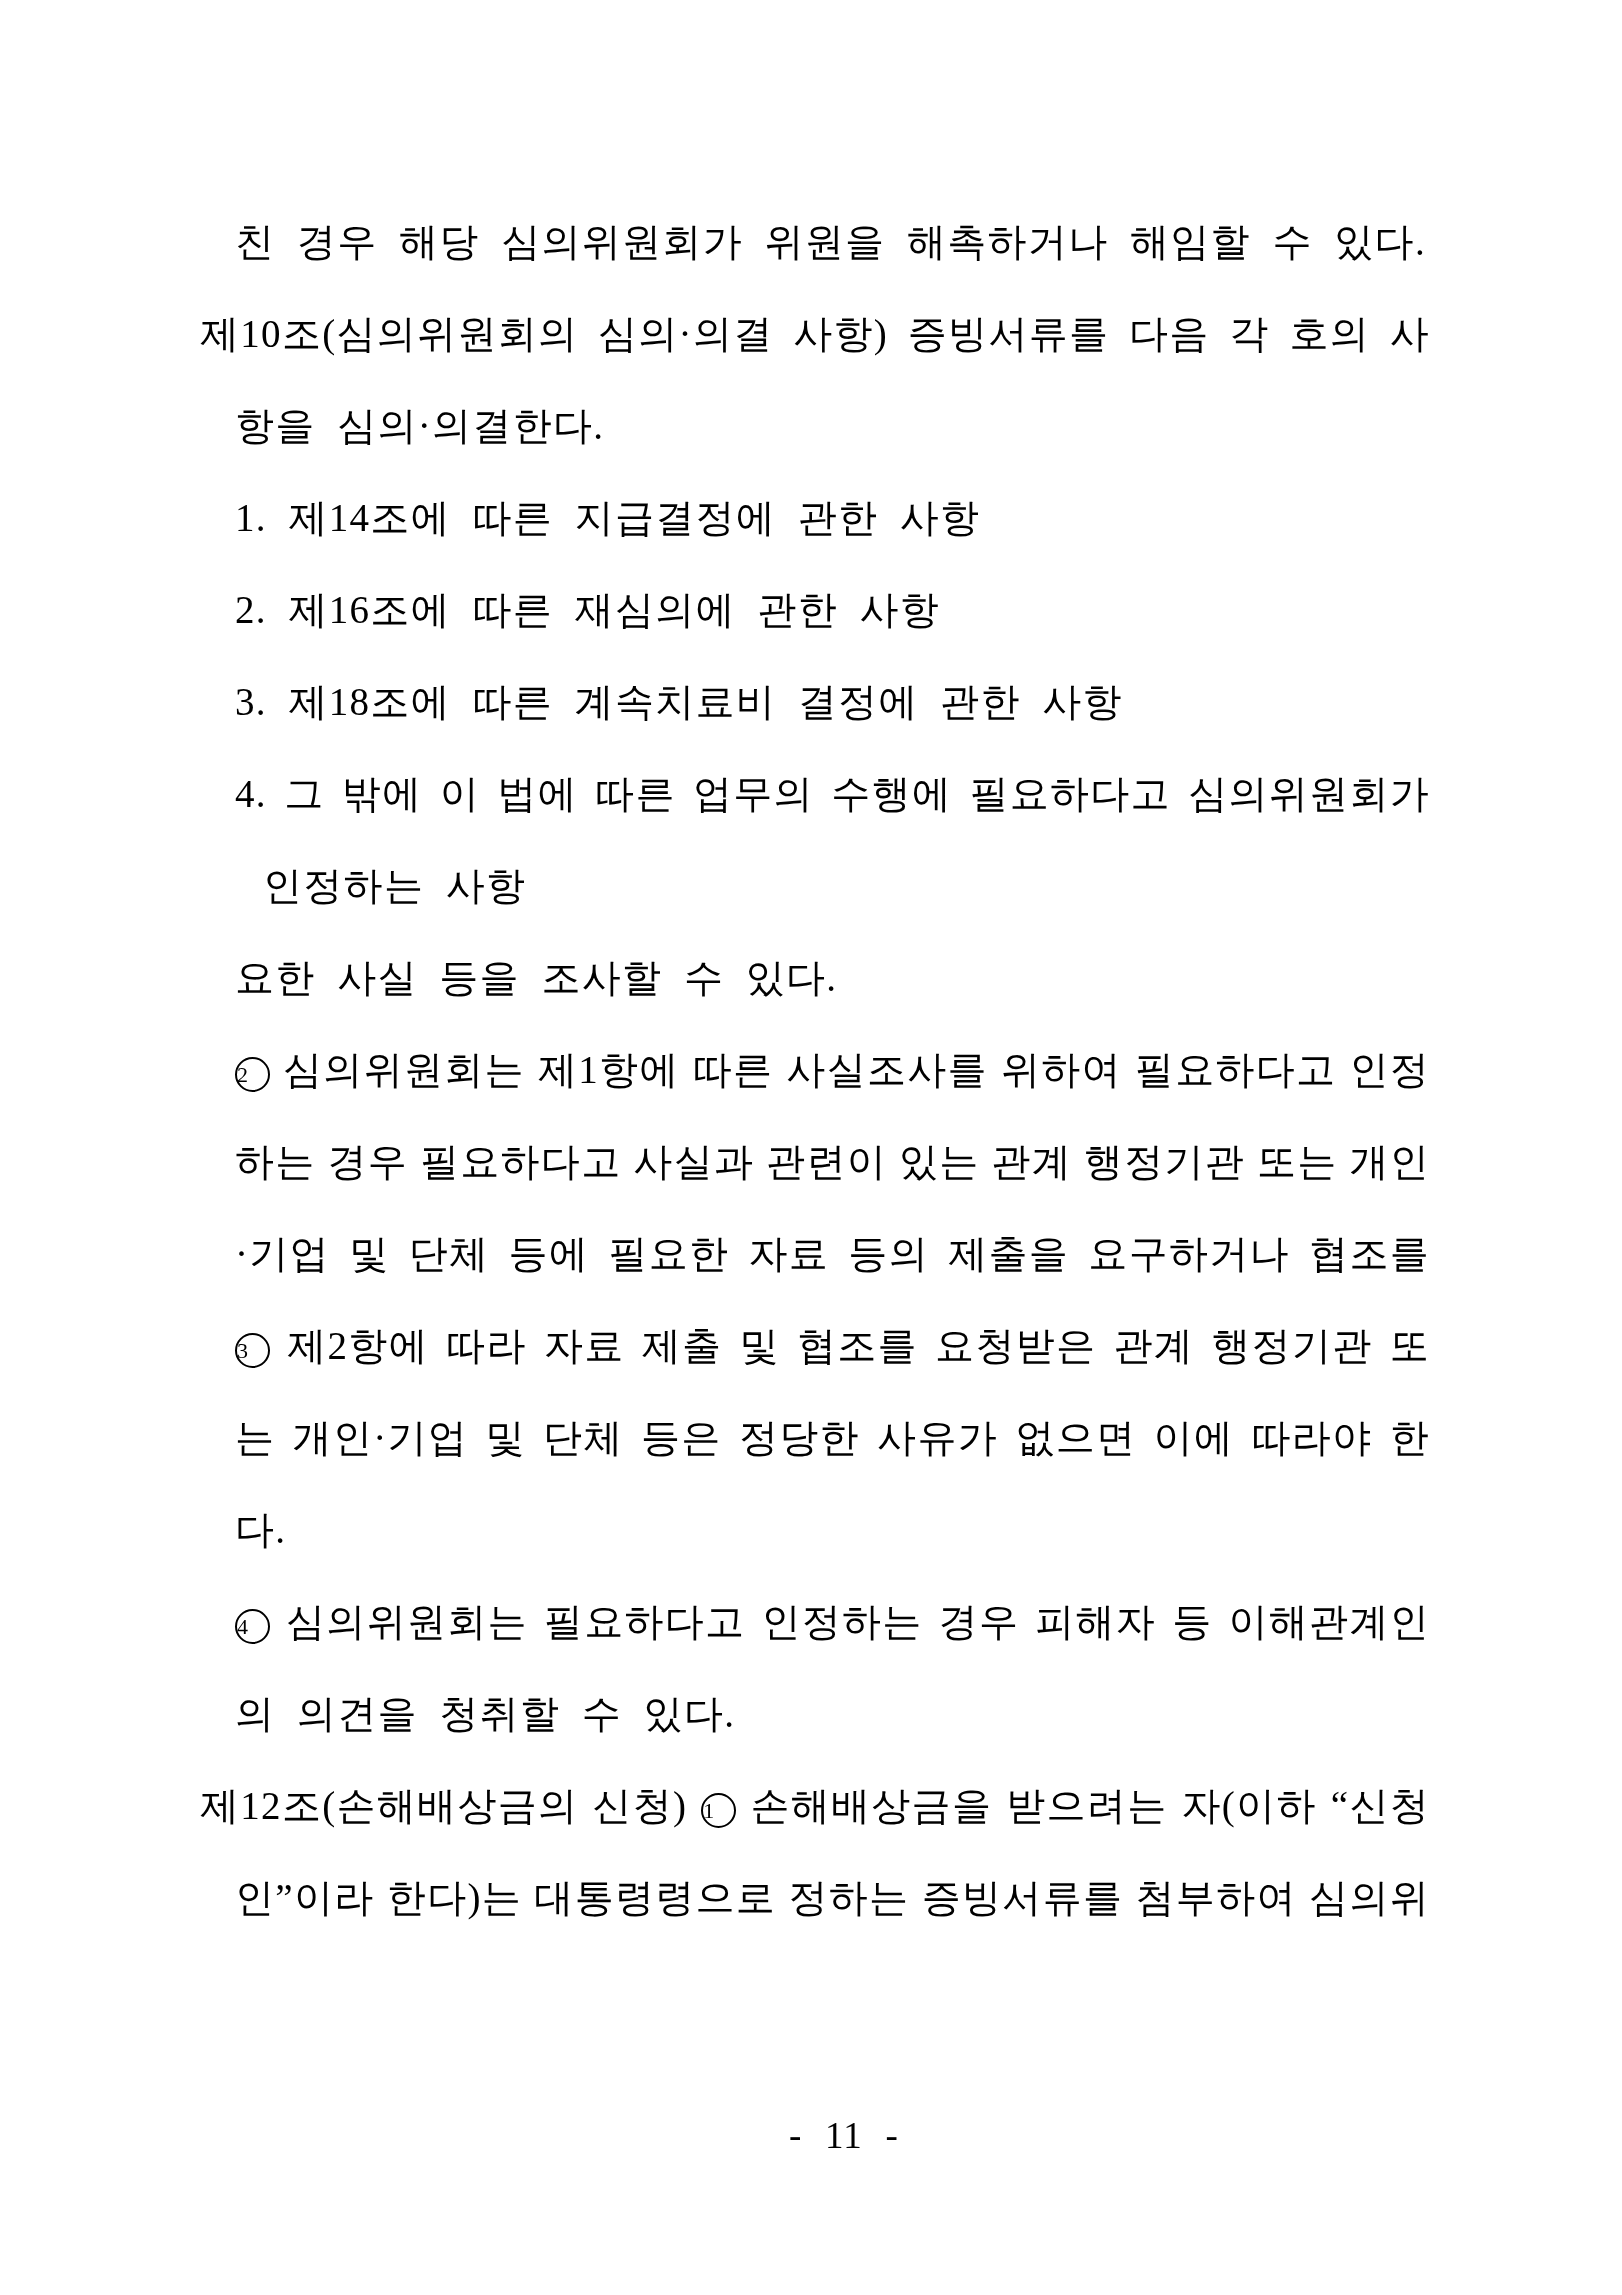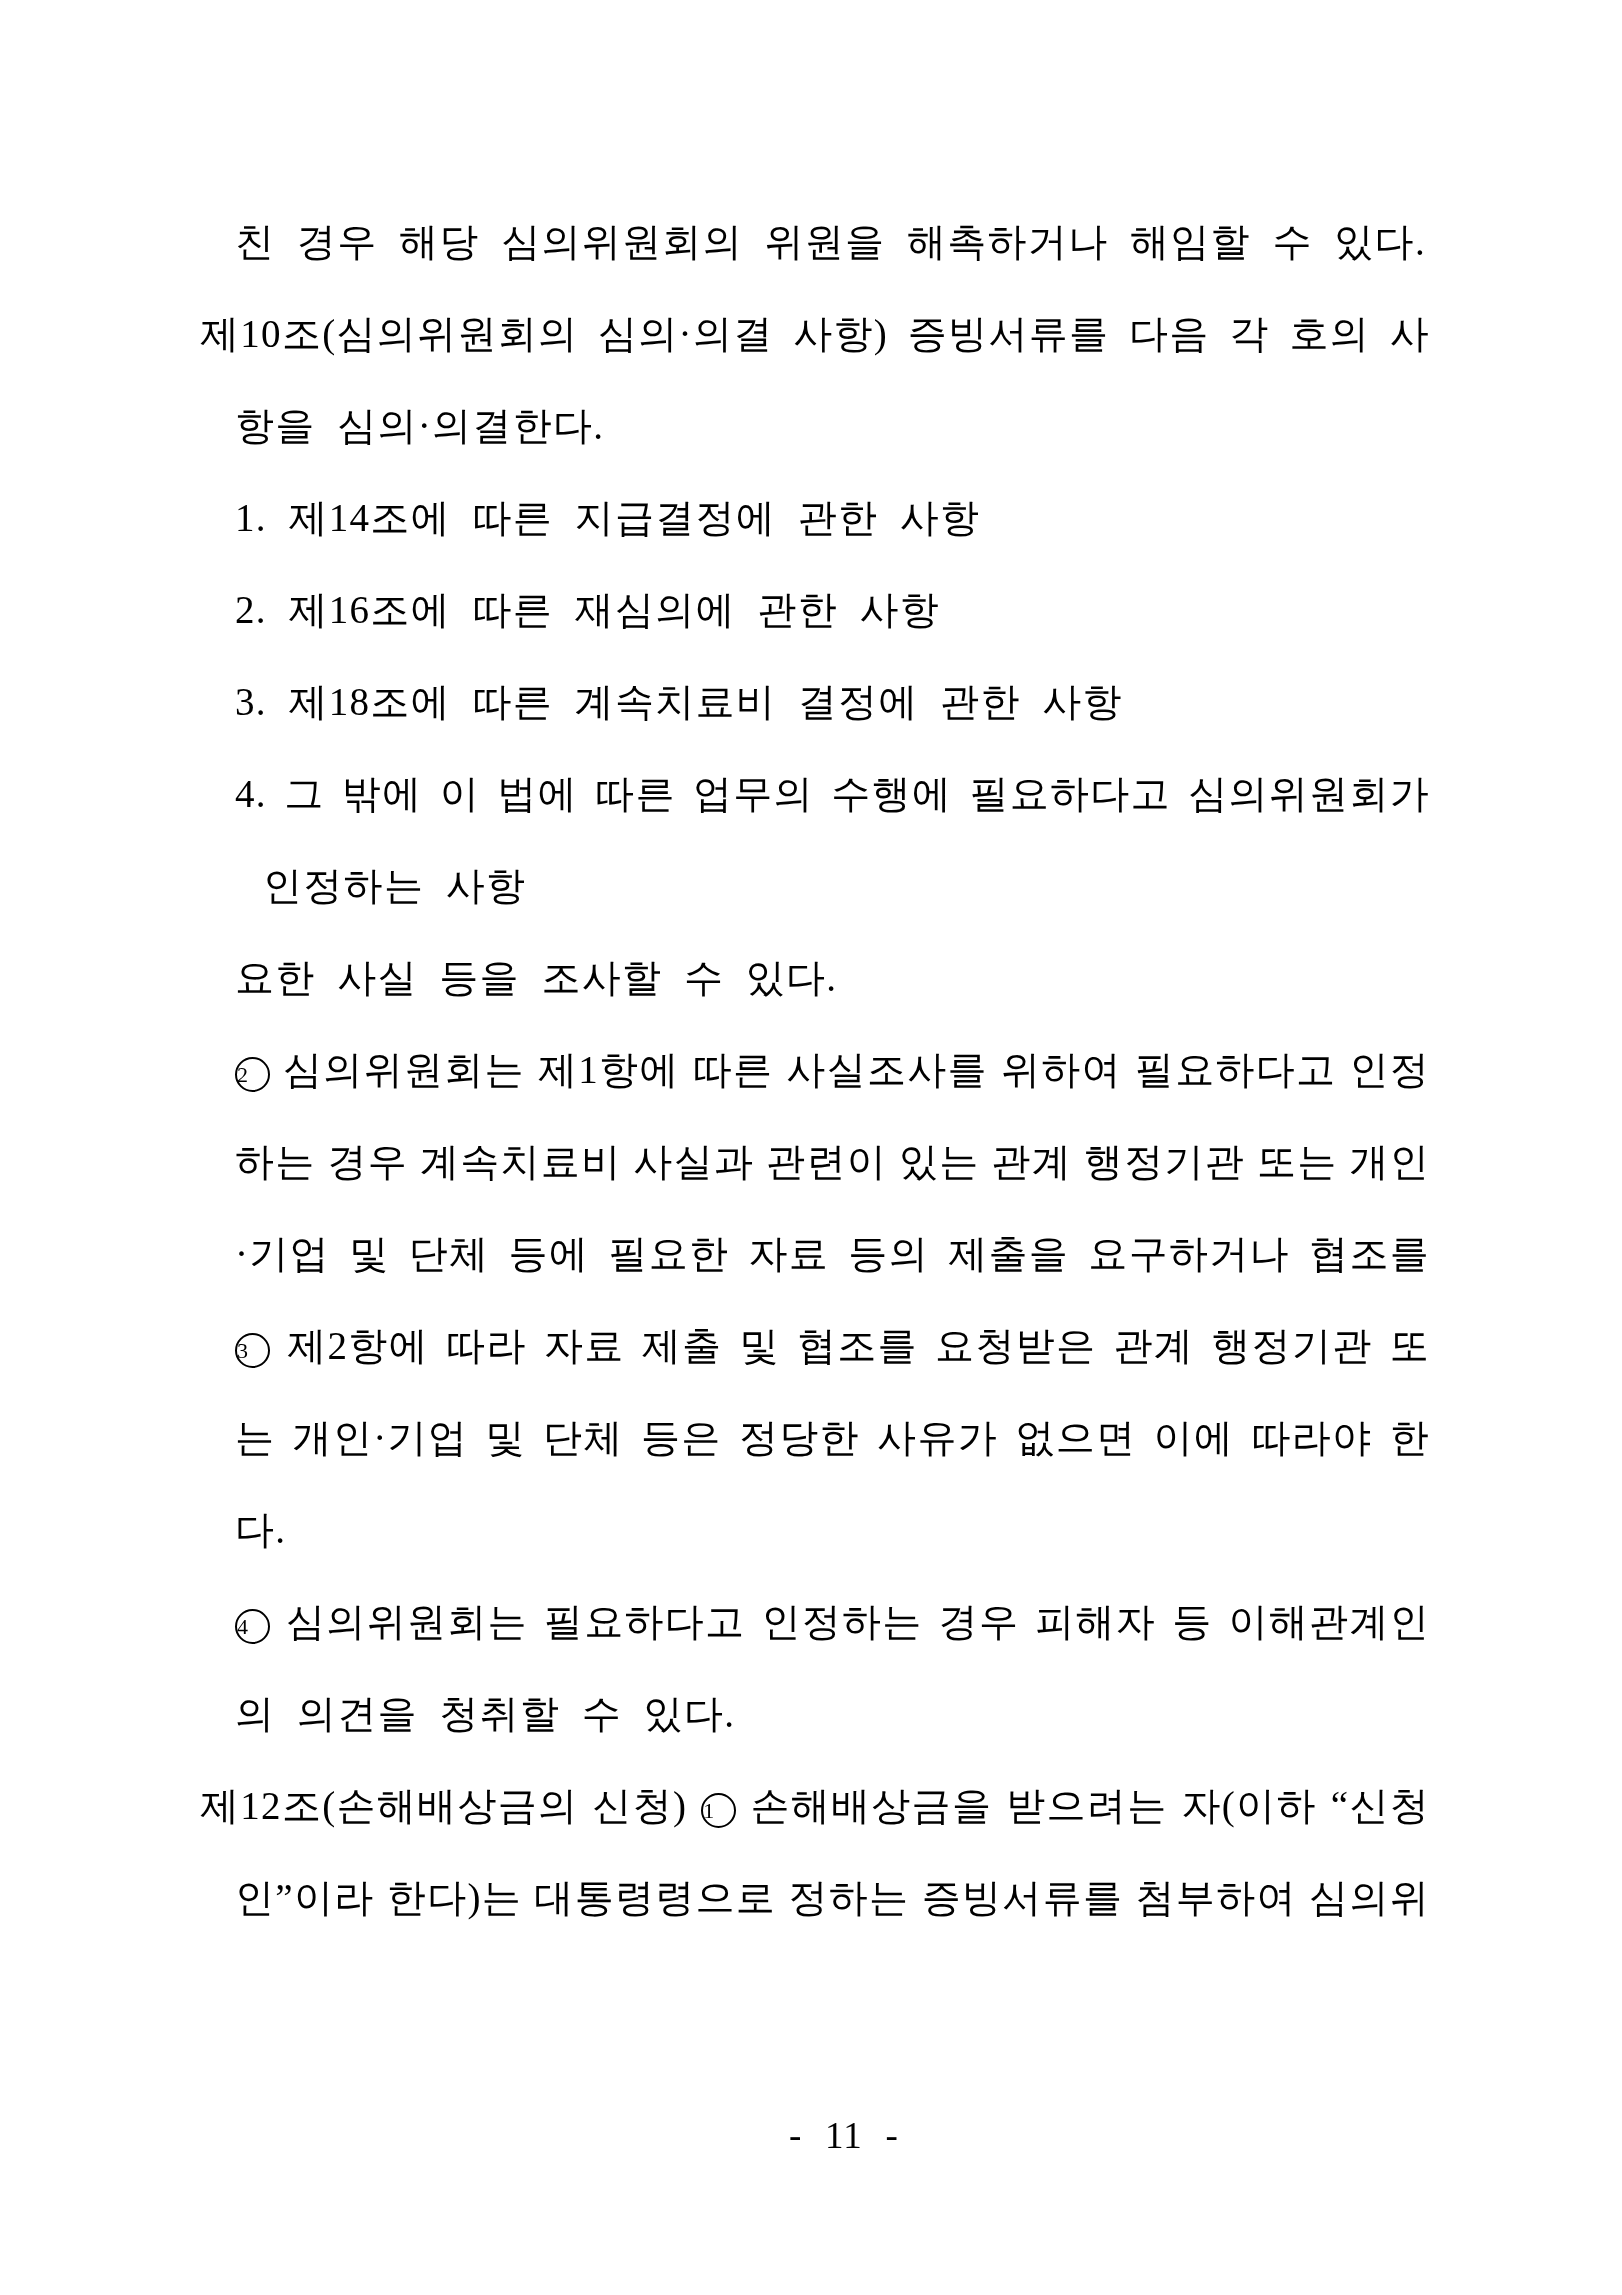--- a/index.html
+++ b/index.html
@@ -62,31 +62,31 @@
     letter-spacing: 1.3px;
     padding-left: 33px;
   }
 </style>
 </head>
 <body>
 
 <div class="page">
   <div class="body-block" id="body-block">
 
-  <div class="line ind1 left">친 경우 해당 심의위원회의 위원을 해촉하거나 해임할 수 있다.</div>
+  <div class="line ind1 left">친 경우 해당 심의위원회가 위원을 해촉하거나 해임할 수 있다.</div>
       <div class="line ind0 just">제10조(심의위원회의 심의·의결 사항) 증빙서류를 다음 각 호의 사</div>
       <div class="line ind1 left">항을 심의·의결한다.</div>
       <div class="line ind1 left">1. 제14조에 따른 지급결정에 관한 사항</div>
       <div class="line ind1 left">2. 제16조에 따른 재심의에 관한 사항</div>
       <div class="line ind1 left">3. 제18조에 따른 계속치료비 결정에 관한 사항</div>
       <div class="line ind1 just">4. 그 밖에 이 법에 따른 업무의 수행에 필요하다고 심의위원회가</div>
       <div class="line ind2 left">인정하는 사항</div>
       <div class="line ind1 left">요한 사실 등을 조사할 수 있다.</div>
       <div class="line ind1 just"><span class="cnum">2</span> 심의위원회는 제1항에 따른 사실조사를 위하여 필요하다고 인정</div>
-      <div class="line ind1 just">하는 경우 계속치료비 사실과 관련이 있는 관계 행정기관 또는 개인</div>
+      <div class="line ind1 just">하는 경우 필요하다고 사실과 관련이 있는 관계 행정기관 또는 개인</div>
       <div class="line ind1 just">·기업 및 단체 등에 필요한 자료 등의 제출을 요구하거나 협조를</div>
       <div class="line ind1 just"><span class="cnum">3</span> 제2항에 따라 자료 제출 및 협조를 요청받은 관계 행정기관 또</div>
       <div class="line ind1 just">는 개인·기업 및 단체 등은 정당한 사유가 없으면 이에 따라야 한</div>
       <div class="line ind1 left">다.</div>
       <div class="line ind1 just"><span class="cnum">4</span> 심의위원회는 필요하다고 인정하는 경우 피해자 등 이해관계인</div>
       <div class="line ind1 left">의 의견을 청취할 수 있다.</div>
       <div class="line ind0 just">제12조(손해배상금의 신청) <span class="cnum">1</span> 손해배상금을 받으려는 자(이하 “신청</div>
       <div class="line ind1 just">인”이라 한다)는 대통령령으로 정하는 증빙서류를 첨부하여 심의위</div>
     </div>
   <div class="footer">

